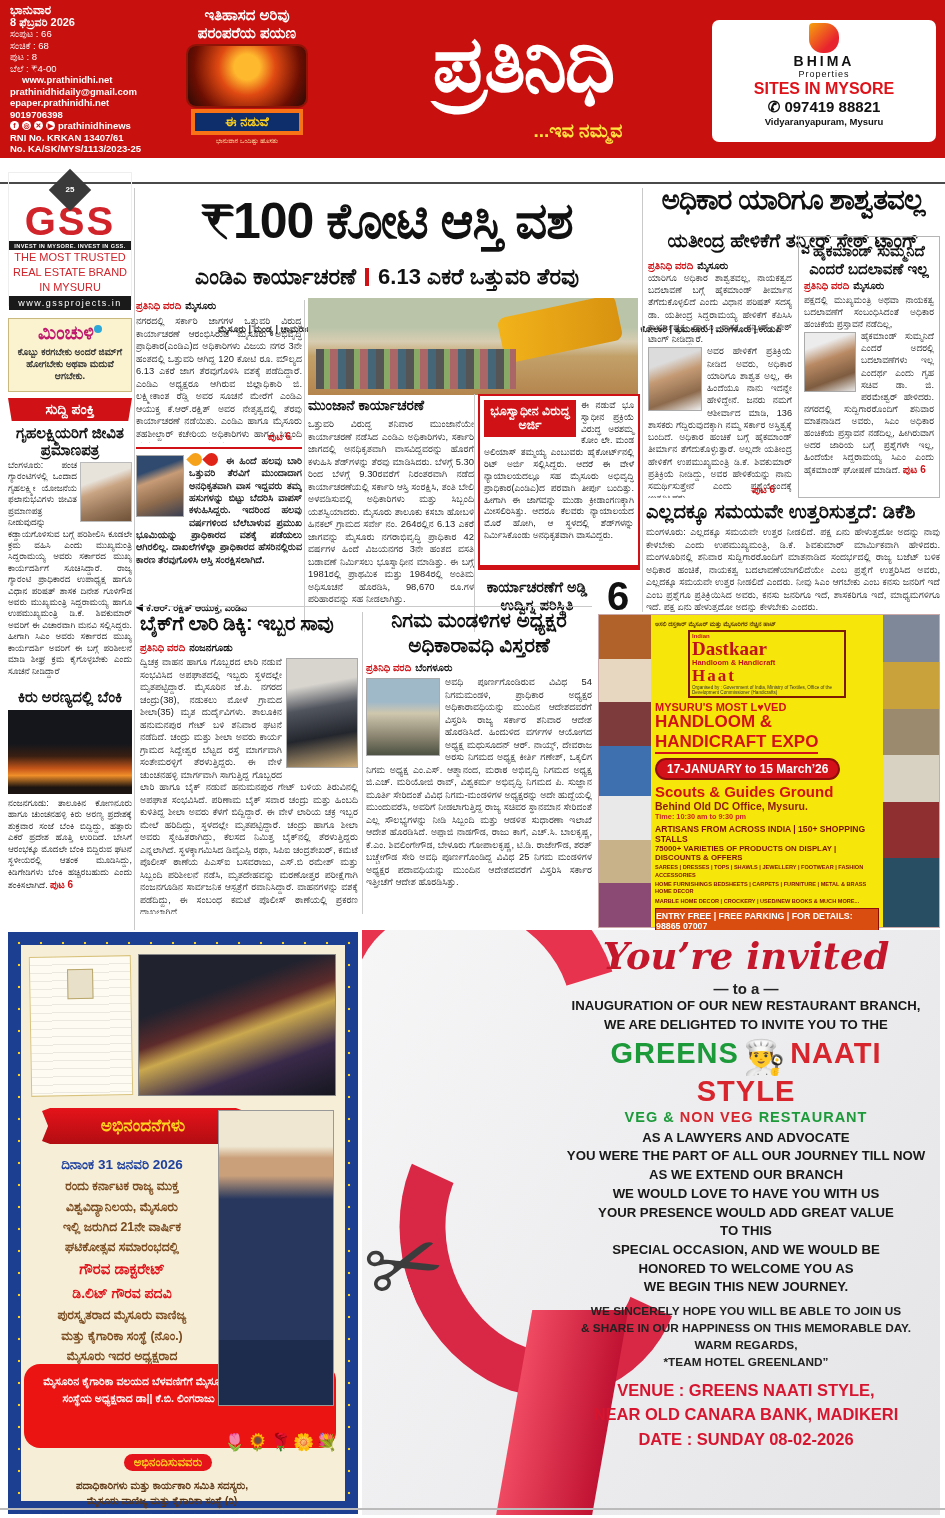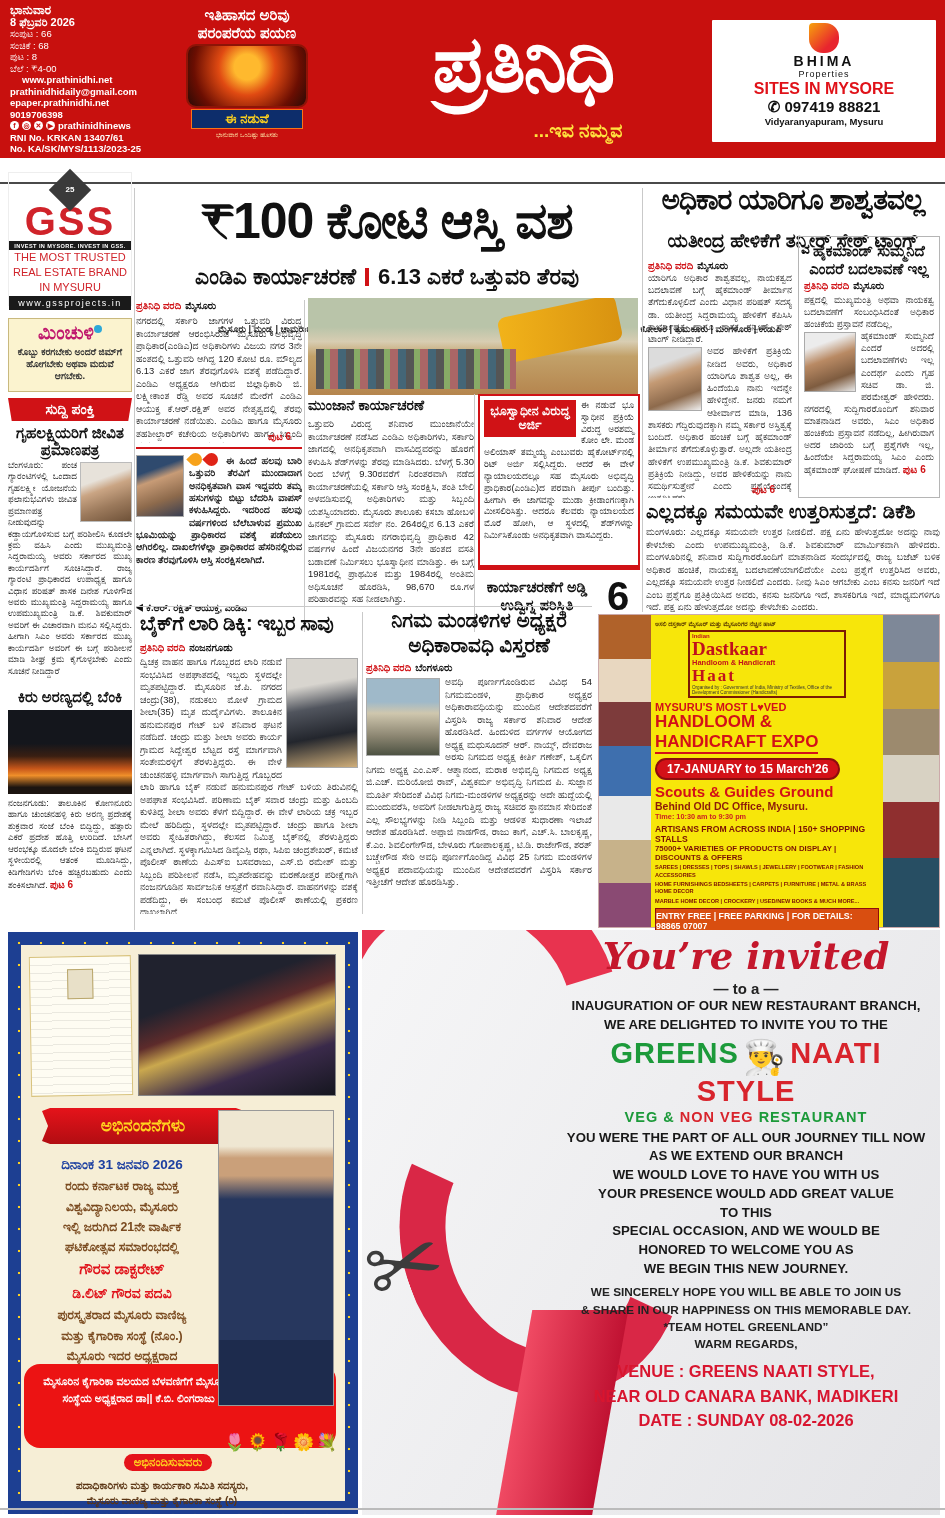--- a/index.html
+++ b/index.html
@@ -16,25 +16,25 @@
   .hline{position:absolute;height:1px;background:#c9c9c9}
   
   .masthead{position:absolute;left:0;top:0;width:945px;height:158px;background:#c8100e;color:#fff}
   .mh-left{position:absolute;left:10px;top:5px;width:155px;font-size:9.5px;line-height:11.5px}
   .mh-left .ln1{font-size:12px;font-weight:bold}
   .mh-left .ln2{font-size:11px;font-weight:bold}
   .icon-chip{display:inline-block;width:9px;height:9px;border-radius:50%;background:#fff;color:#c8100e;font-size:7px;line-height:9px;text-align:center;margin-right:3px;font-weight:bold;vertical-align:1px}
   .mh-center{position:absolute;left:163px;top:6px;width:168px;text-align:center}
   .mh-slogan{font-size:15px;font-weight:800;line-height:1.2}
   .mh-logo{width:118px;height:60px;margin:4px auto 2px;border-radius:8px;background:radial-gradient(circle at 50% 35%,#ffb92e 0 18%,#e04a12 40%,#6b0e02 75%,#2a0a05 100%);box-shadow:0 0 0 2px #8d1407}
-  .mh-badge{width:112px;margin:3px auto 0;background:#0d2d6b;border:1px solid #f97316;color:#ffd21e;font-weight:800;font-size:13px;padding:1px 0}
+  .mh-badge{width:112px;margin:3px auto 0;background:#0d2d6b;border:4px solid #f97316;color:#ffd21e;font-weight:800;font-size:13px;padding:1px 0}
   .mh-badge-cap{font-size:6.5px;color:#ffe9a8;margin-top:2px}
   .mh-title{position:absolute;left:330px;top:0;width:386px;height:128px;text-align:center;font-weight:800;font-size:78px;line-height:128px;letter-spacing:-2px;color:#fff}
   .mh-tagline{position:absolute;left:478px;top:120px;width:200px;text-align:center;color:#ffe23e;font-weight:800;font-size:19px}
-  .bhima{position:absolute;left:712px;top:20px;width:224px;height:122px;background:#fff;border-radius:1px;color:#111;text-align:center;padding-top:3px}
+  .bhima{position:absolute;left:712px;top:20px;width:224px;height:122px;background:#fff;border-radius:7px;color:#111;text-align:center;padding-top:3px}
   .bhima-logo{width:30px;height:30px;margin:0 auto;border-radius:4px 14px 14px 14px;background:linear-gradient(135deg,#f7a30c,#e8252e 70%)}
   .bhima-brand{font-size:14px;font-weight:800;letter-spacing:3px}
   .bhima-sub{font-size:9px;letter-spacing:1px}
   .bhima-head{font-size:16px;font-weight:800;color:#e01219;margin-top:1px}
   .bhima-phone{font-size:15px;font-weight:800}
   .bhima-addr{font-size:9.5px;font-weight:bold}
   
   .strip{position:absolute;left:0;top:158px;width:945px;height:26px;background:#fff;border-bottom:2px solid #4a4a4a}
   .strip-label{position:absolute;left:52px;top:164px;font-size:12px;font-weight:800;color:#d01216}
   .strip-districts{position:absolute;left:218px;top:166px;width:715px;font-size:9px;color:#222;font-weight:bold}
@@ -405,33 +405,34 @@
       <div class="inv-ln">INAUGURATION OF OUR NEW RESTAURANT BRANCH,</div>
       <div class="inv-ln">WE ARE DELIGHTED TO INVITE YOU TO THE</div>
       <div class="inv-brand">
         <span class="inv-greens">GREENS</span>
         <span class="inv-chef">👨‍🍳</span>
         <span class="inv-naati">NAATI STYLE</span>
       </div>
       <div class="inv-sub">
         <span class="g">VEG &amp; </span><span class="r">NON VEG </span><span class="g">RESTAURANT</span>
       </div>
+      <div class="inv-ln">AS A LAWYERS AND ADVOCATE</div>
       <div class="inv-ln">YOU WERE THE PART OF ALL OUR JOURNEY TILL NOW</div>
       <div class="inv-ln">AS WE EXTEND OUR BRANCH</div>
       <div class="inv-ln">WE WOULD LOVE TO HAVE YOU WITH US</div>
       <div class="inv-ln">YOUR PRESENCE WOULD ADD GREAT VALUE</div>
       <div class="inv-ln">TO THIS</div>
       <div class="inv-ln">SPECIAL OCCASION, AND WE WOULD BE</div>
       <div class="inv-ln">HONORED TO WELCOME YOU AS</div>
       <div class="inv-ln">WE BEGIN THIS NEW JOURNEY.</div>
       <div class="inv-sm">
         <div>WE SINCERELY HOPE YOU WILL BE ABLE TO JOIN US</div>
         <div>&amp; SHARE IN OUR HAPPINESS ON THIS MEMORABLE DAY.</div>
+        <div>WARM REGARDS,</div>
         <div>*TEAM HOTEL GREENLAND”</div>
-        <div>WARM REGARDS,</div>
       </div>
       <div class="inv-venue">
         <div>VENUE : GREENS NAATI STYLE,</div>
         <div>NEAR OLD CANARA BANK, MADIKERI</div>
         <div>DATE : SUNDAY 08-02-2026</div>
       </div>
     </div>
   </div>
 
   <div class="bottom-line"></div>

